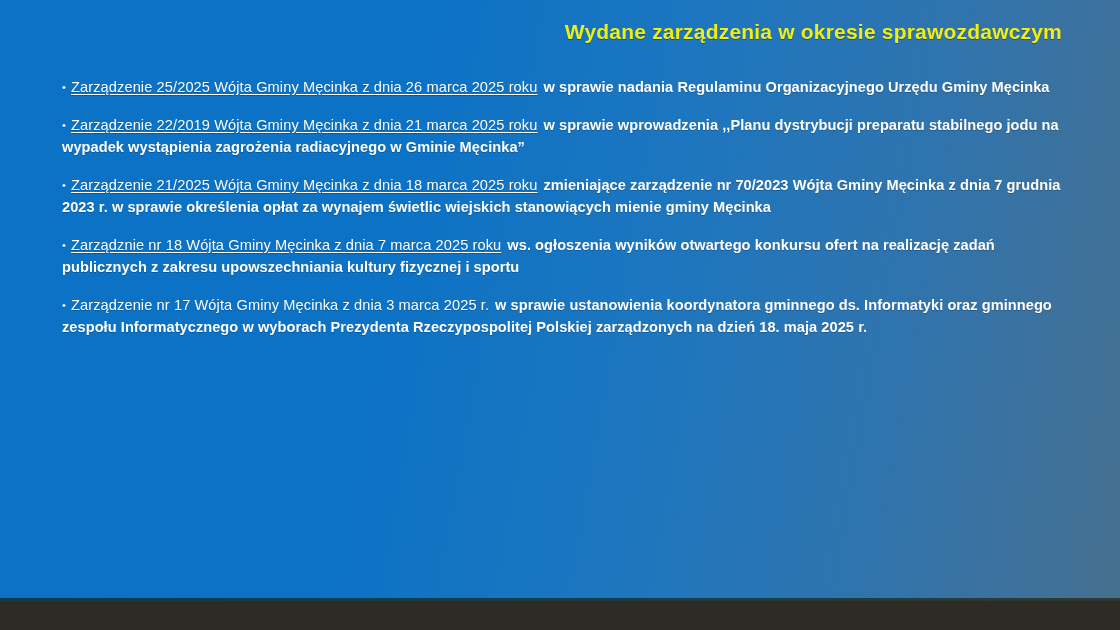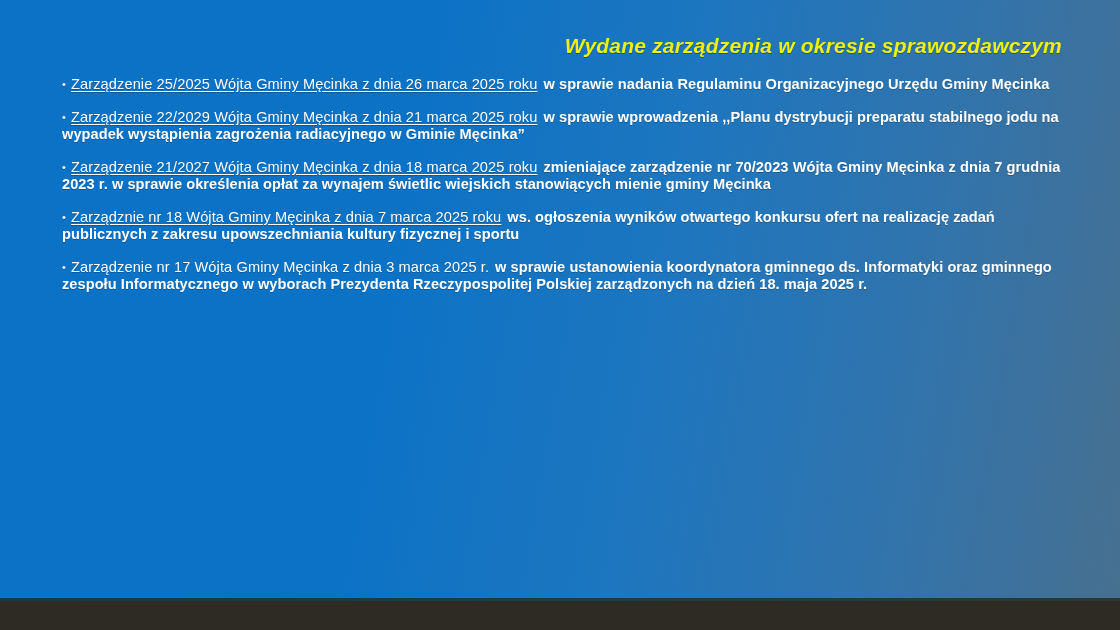--- a/index.html
+++ b/index.html
@@ -44,44 +44,43 @@
     top: 598px;
     width: 1120px;
     height: 3px;
     background: linear-gradient(100deg, #0c3c55 0%, #16414f 55%, #2d3b36 100%);
     opacity: .85;
   }
 
   #title {
     position: absolute;
     left: 0;
-    top: 34px;
+    top: 20px;
     width: 1062px;
     text-align: right;
     color: #efef16;
     font-size: 21px;
     font-weight: bold;
-    font-style: italic;
     letter-spacing: .2px;
     white-space: nowrap;
     text-shadow: 0 1px 0 rgba(0,0,0,.30);
   }
 
   #body-list {
     position: absolute;
     left: 62px;
     top: 76px;
     width: 1000px;
   }
 
   .zarz-item {
     color: #ffffff;
     font-size: 14.6px;
     font-weight: bold;
-    line-height: 17px;
+    line-height: 22px;
     margin-bottom: 16px;
     text-shadow: 0 1px 0 rgba(0,0,0,.22);
     letter-spacing: .05px;
   }
   .zarz-item:last-child { margin-bottom: 10px; }
 
   .bullet {
     font-size: 11px;
     font-weight: normal;
     vertical-align: 1px;
@@ -108,22 +107,22 @@
 <body>
 
 <div id="slide">
 
   <div id="slide-bg"></div>
 
   <div id="title">Wydane zarządzenia w okresie sprawozdawczym</div>
 
   <div id="body-list">
       <div class="zarz-item"><span class="bullet">•</span> <span class="zarz-link">Zarządzenie 25/2025 Wójta Gminy Męcinka z dnia 26 marca 2025 roku</span><span class="gap"></span><span class="zarz-rest">w sprawie nadania Regulaminu Organizacyjnego Urzędu Gminy Męcinka</span></div>
-      <div class="zarz-item"><span class="bullet">•</span> <span class="zarz-link">Zarządzenie 22/2029 Wójta Gminy Męcinka z dnia 21 marca 2025 roku</span><span class="gap"></span><span class="zarz-rest">w sprawie wprowadzenia ,,Planu dystrybucji preparatu stabilnego jodu na wypadek wystąpienia zagrożenia radiacyjnego w Gminie Męcinka”</span></div>
-      <div class="zarz-item"><span class="bullet">•</span> <span class="zarz-link">Zarządzenie 21/2027 Wójta Gminy Męcinka z dnia 18 marca 2025 roku</span><span class="gap"></span><span class="zarz-rest">zmieniające zarządzenie nr 70/2023 Wójta Gminy Męcinka z dnia 7 grudnia 2023 r. w sprawie określenia opłat za wynajem świetlic wiejskich stanowiących mienie gminy Męcinka</span></div>
+      <div class="zarz-item"><span class="bullet">•</span> <span class="zarz-link">Zarządzenie 22/2019 Wójta Gminy Męcinka z dnia 21 marca 2025 roku</span><span class="gap"></span><span class="zarz-rest">w sprawie wprowadzenia ,,Planu dystrybucji preparatu stabilnego jodu na wypadek wystąpienia zagrożenia radiacyjnego w Gminie Męcinka”</span></div>
+      <div class="zarz-item"><span class="bullet">•</span> <span class="zarz-link">Zarządzenie 21/2025 Wójta Gminy Męcinka z dnia 18 marca 2025 roku</span><span class="gap"></span><span class="zarz-rest">zmieniające zarządzenie nr 70/2023 Wójta Gminy Męcinka z dnia 7 grudnia 2023 r. w sprawie określenia opłat za wynajem świetlic wiejskich stanowiących mienie gminy Męcinka</span></div>
       <div class="zarz-item"><span class="bullet">•</span> <span class="zarz-link">Zarządznie nr 18 Wójta Gminy Męcinka z dnia 7 marca 2025 roku</span><span class="gap"></span><span class="zarz-rest">ws. ogłoszenia wyników otwartego konkursu ofert na realizację zadań publicznych z zakresu upowszechniania kultury fizycznej i sportu</span></div>
       <div class="zarz-item"><span class="bullet">•</span> <span class="zarz-link no-underline">Zarządzenie nr 17 Wójta Gminy Męcinka z dnia 3 marca 2025 r.</span><span class="gap"></span><span class="zarz-rest">w sprawie ustanowienia koordynatora gminnego ds. Informatyki oraz gminnego zespołu Informatycznego w wyborach Prezydenta Rzeczypospolitej Polskiej zarządzonych na dzień 18. maja 2025 r.</span></div>
     </div>
 
   <div id="bottom-bar"></div>
   <div id="bottom-bar-edge"></div>
 
 </div>
 
 </body></html>

